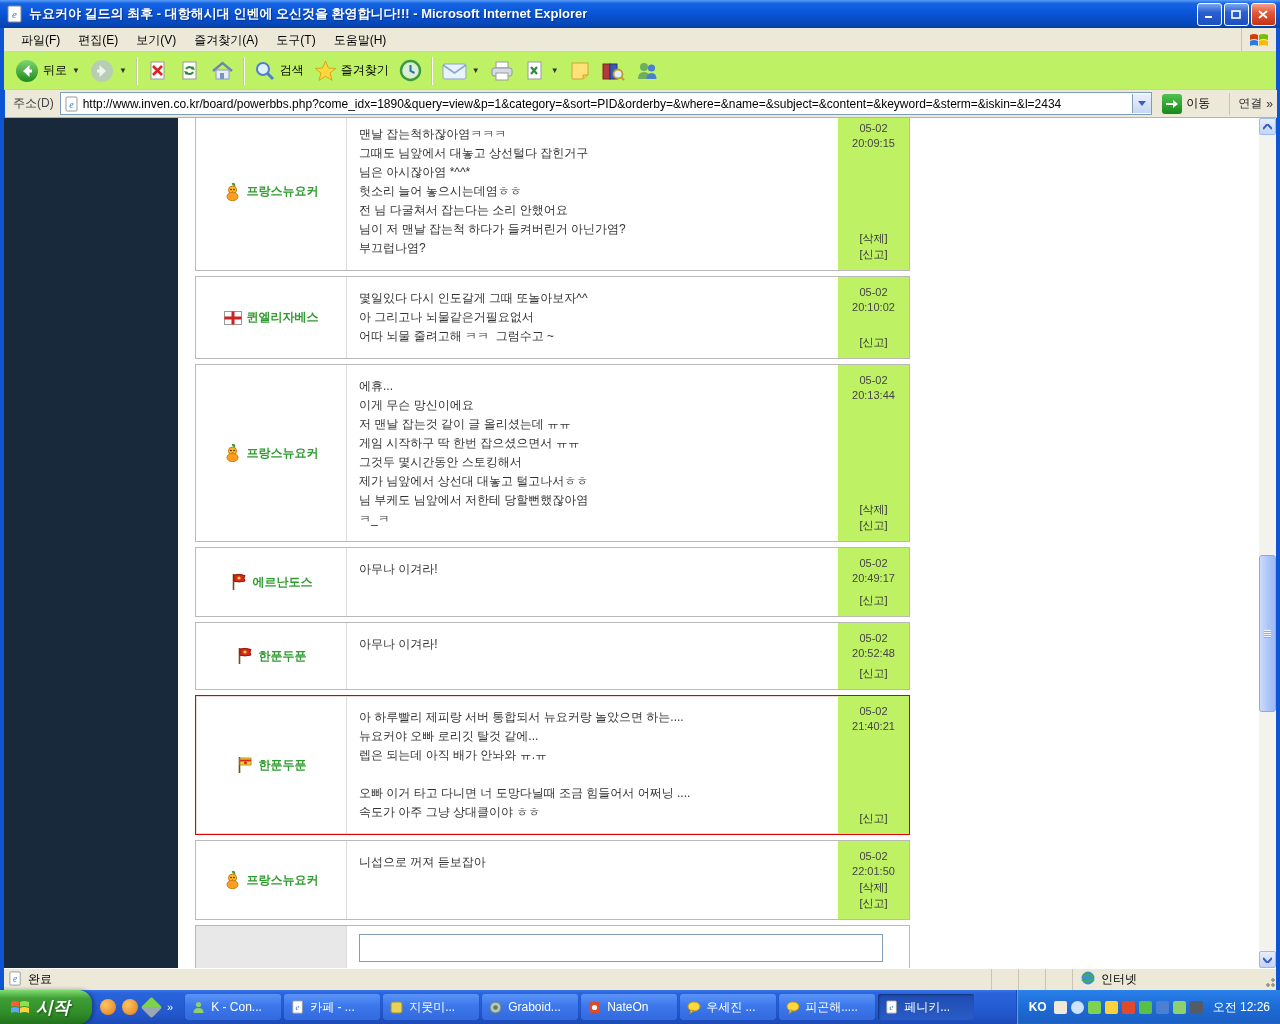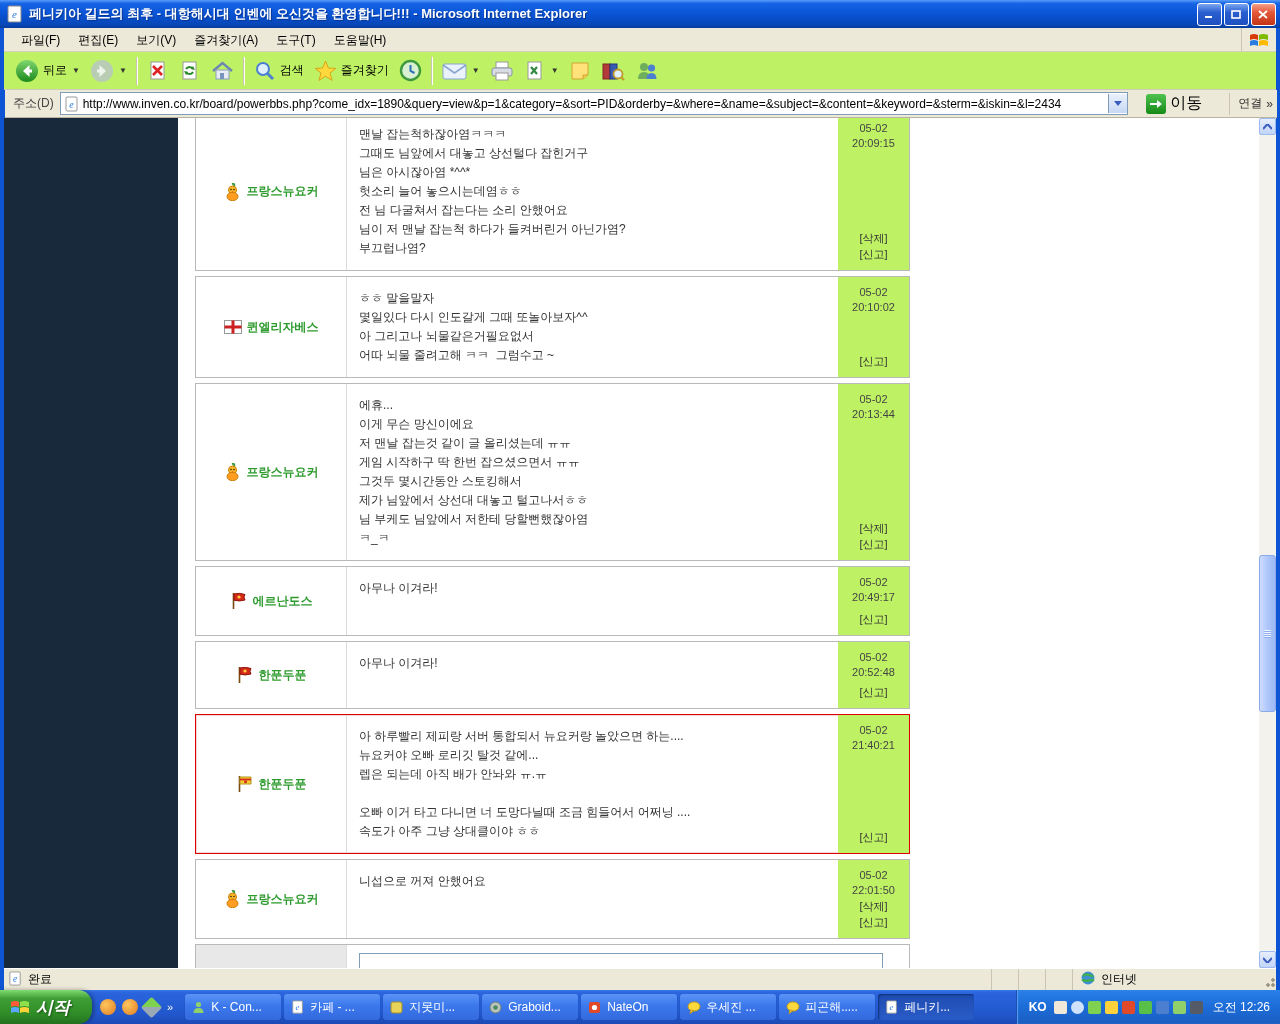--- a/index.html
+++ b/index.html
@@ -37,21 +37,21 @@
   
   .addressbar{position:absolute;left:5px;top:90px;width:1272px;height:28px;background:#ece9d8;
     border-bottom:1px solid #b8b4a2;display:flex;align-items:center;box-sizing:border-box;padding:0 4px;}
   .addr-label{font-size:12px;color:#444;margin:0 6px 0 4px;}
   .addr-box{flex:1;height:21px;background:#fff;border:1px solid #7f9db9;display:flex;align-items:center;}
   .addr-box .pageicon{width:16px;height:16px;margin:0 3px;}
   .addr-input{flex:1;border:0;outline:0;font-size:12px;font-family:"Liberation Sans","DejaVu Sans",sans-serif;
     color:#000;height:17px;padding:0;background:#fff;}
   .addr-drop{width:18px;height:19px;background:linear-gradient(180deg,#eaf1fd,#c7d8f5);
     border-left:1px solid #7f9db9;display:flex;align-items:center;justify-content:center;}
-  .go-btn{display:flex;align-items:center;gap:4px;margin:0 18px;font-size:16px;}
+  .go-btn{display:flex;align-items:center;gap:4px;margin:0 10px;font-size:12px;}
   .go-ic{width:20px;height:20px;background:linear-gradient(180deg,#4fc24f,#168a16);border-radius:3px;
     display:flex;align-items:center;justify-content:center;color:#fff;font-weight:bold;}
   .links{display:flex;align-items:center;gap:4px;border-left:1px solid #c9c5b2;padding-left:8px;
     font-size:12px;color:#333;height:22px;margin-left:9px;}
 
   
   .viewport{position:absolute;left:4px;top:118px;width:1272px;height:850px;background:#fff;overflow:hidden;}
   .side-nav{position:absolute;left:0;top:0;width:174px;height:100%;background:#17293b;}
   .board{position:absolute;left:191px;top:-6px;width:715px;}
   .c-row{display:flex;border:1px solid #b9b9b9;margin-bottom:5px;background:#fff;box-sizing:border-box;}
@@ -126,21 +126,21 @@
 
 <div class="window">
 
   <div class="titlebar">
     <span class="appicon">
       <svg width="18" height="18" viewBox="0 0 18 18">
           <rect x="2" y="1" width="13" height="16" rx="1" fill="#fff" stroke="#888"></rect>
           <text x="8.5" y="13" font-size="11" font-family="serif" font-style="italic" fill="#2a7de0" text-anchor="middle">e</text>
         </svg>
     </span>
-    <span class="title">페니키아 길드의 최후 - 대항해시대 인벤에 오신것을 환영합니다!!! - Microsoft Internet Explorer</span>
+    <span class="title">뉴요커야 길드의 최후 - 대항해시대 인벤에 오신것을 환영합니다!!! - Microsoft Internet Explorer</span>
     <span class="winbtn">
         <svg width="11" height="9">
           <rect x="1" y="6" width="7" height="2" fill="#fff"></rect>
         </svg>
       </span>
     <span class="winbtn">
         <svg width="11" height="9">
           <rect x="1" y="1" width="8" height="7" fill="none" stroke="#fff" stroke-width="1.6"></rect>
         </svg>
       </span>
@@ -346,21 +346,20 @@
       <span class="avatar">
               <svg width="18" height="14" viewBox="0 0 18 14">
                 <rect x="0.5" y="0.5" width="17" height="13" fill="#fff" stroke="#999"></rect>
                 <rect x="7.5" y="0.5" width="3" height="13" fill="#cc2222"></rect>
                 <rect x="0.5" y="5.5" width="17" height="3" fill="#cc2222"></rect>
               </svg>
             </span>
       <span class="author" style="color: rgb(46, 155, 46);">퀸엘리자베스</span>
     </div>
     <div class="cell-body">
-            <div class="line">ㅎㅎ 말을말자</div>
             <div class="line">몇일있다 다시 인도갈게 그때 또놀아보자^^</div>
             <div class="line">아 그리고나 뇌물같은거필요없서</div>
             <div class="line">어따 뇌물 줄려고해 ㅋㅋ  그럼수고 ~</div>
           </div>
     <div class="cell-meta">
       <div class="meta-date">
         <div class="md">05-02</div>
         <div class="mt">20:10:02</div>
       </div>
       <div class="meta-actions">
@@ -489,21 +488,21 @@
                 <circle cx="8.5" cy="7" r="4" fill="#ffb825" stroke="#c97f10"></circle>
                 <ellipse cx="8.5" cy="13.5" rx="5.5" ry="4.2" fill="#ff9d20" stroke="#c97f10"></ellipse>
                 <circle cx="7" cy="6.5" r=".8" fill="#222"></circle>
                 <circle cx="10" cy="6.5" r=".8" fill="#222"></circle>
                 <path d="M7.8 8.6 L9.2 8.6 L8.5 9.8 Z" fill="#d04a12"></path>
               </svg>
             </span>
       <span class="author" style="color: rgb(46, 155, 46);">프랑스뉴요커</span>
     </div>
     <div class="cell-body">
-            <div class="line">니섭으로 꺼져 안했어요</div>
+            <div class="line">니섭으로 꺼져 듣보잡아</div>
           </div>
     <div class="cell-meta">
       <div class="meta-date">
         <div class="md">05-02</div>
         <div class="mt">22:01:50</div>
       </div>
       <div class="meta-actions">
               <span>[삭제]</span>
               <span>[신고]</span>
             </div>

